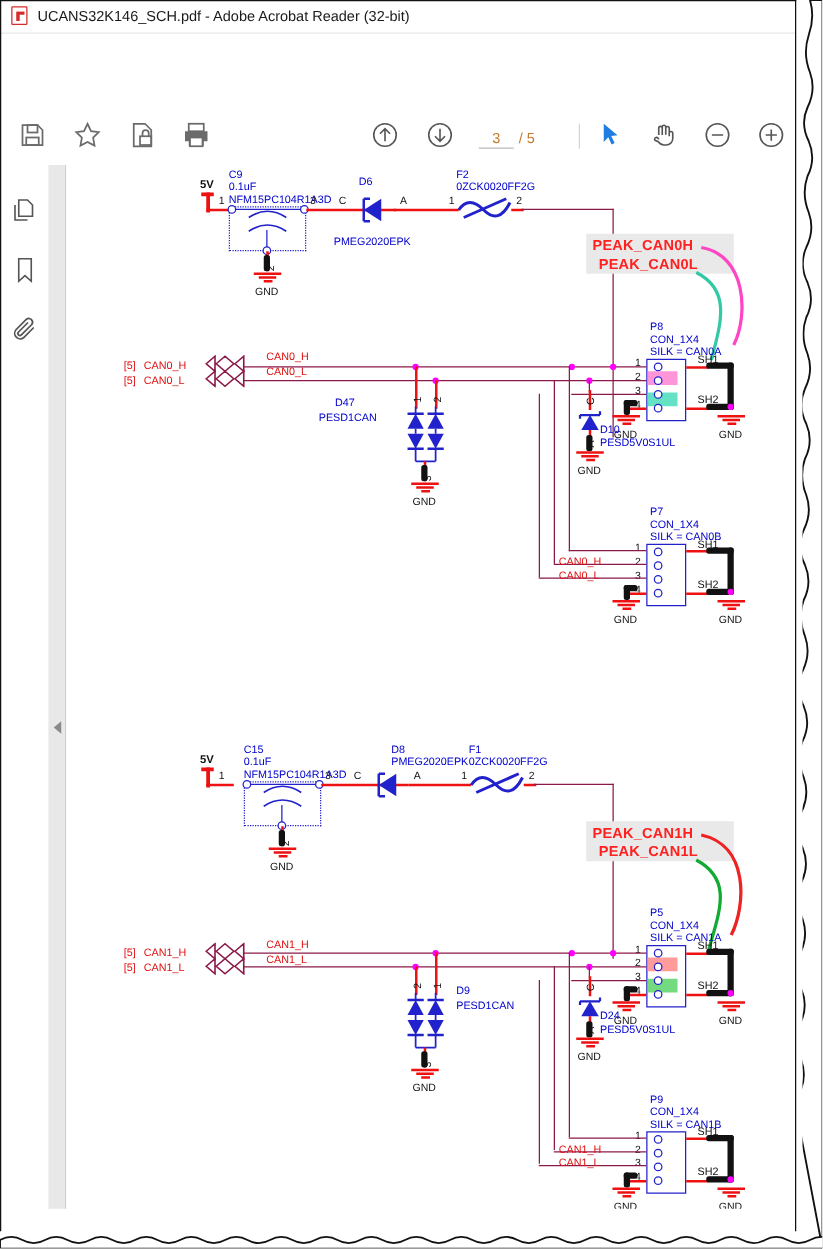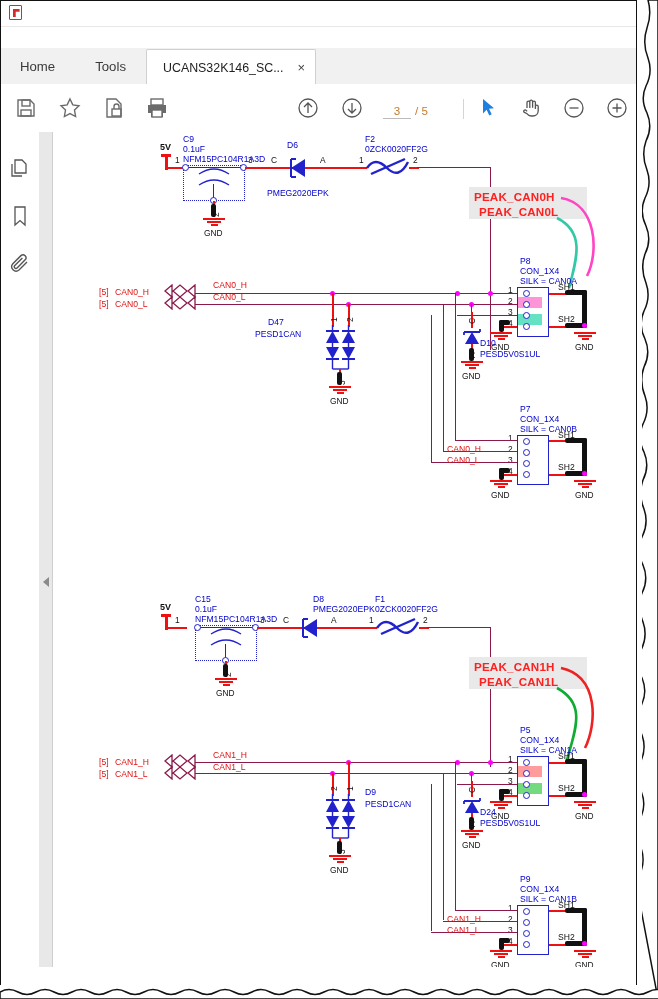--- a/index.html
+++ b/index.html
@@ -82,31 +82,24 @@
 </style>
 </head>
 <body>
 
 <div id="app">
 
   <div class="titlebar">
     <div class="ttl-ico">
         <div class="sheet"></div>
       </div>
+    <div class="ttl-text">UCANS32K146_SCH.pdf - Adobe Acrobat Reader (32-bit)</div>
   </div>
 
 
-  <div class="tabstrip">
-    <div class="tbtn">Home</div>
-    <div class="tbtn">Tools</div>
-    <div class="doctab">
-      <span>UCANS32K146_SC...</span>
-      <span class="x">×</span>
-    </div>
-  </div>
 
   <div class="toolbar">
     <div class="tb-ico" style="left:14px">
       <svg width="24" height="24" viewBox="0 0 24 24" fill="none" stroke="#6b6b6b" stroke-width="1.4">
         <path d="M4 4h12l4 4v12H4z"></path>
           <rect x="8" y="4" width="8" height="6"></rect>
           <rect x="7" y="14" width="10" height="6"></rect>
       </svg>
       </div>
     <div class="tb-ico" style="left:58px">

